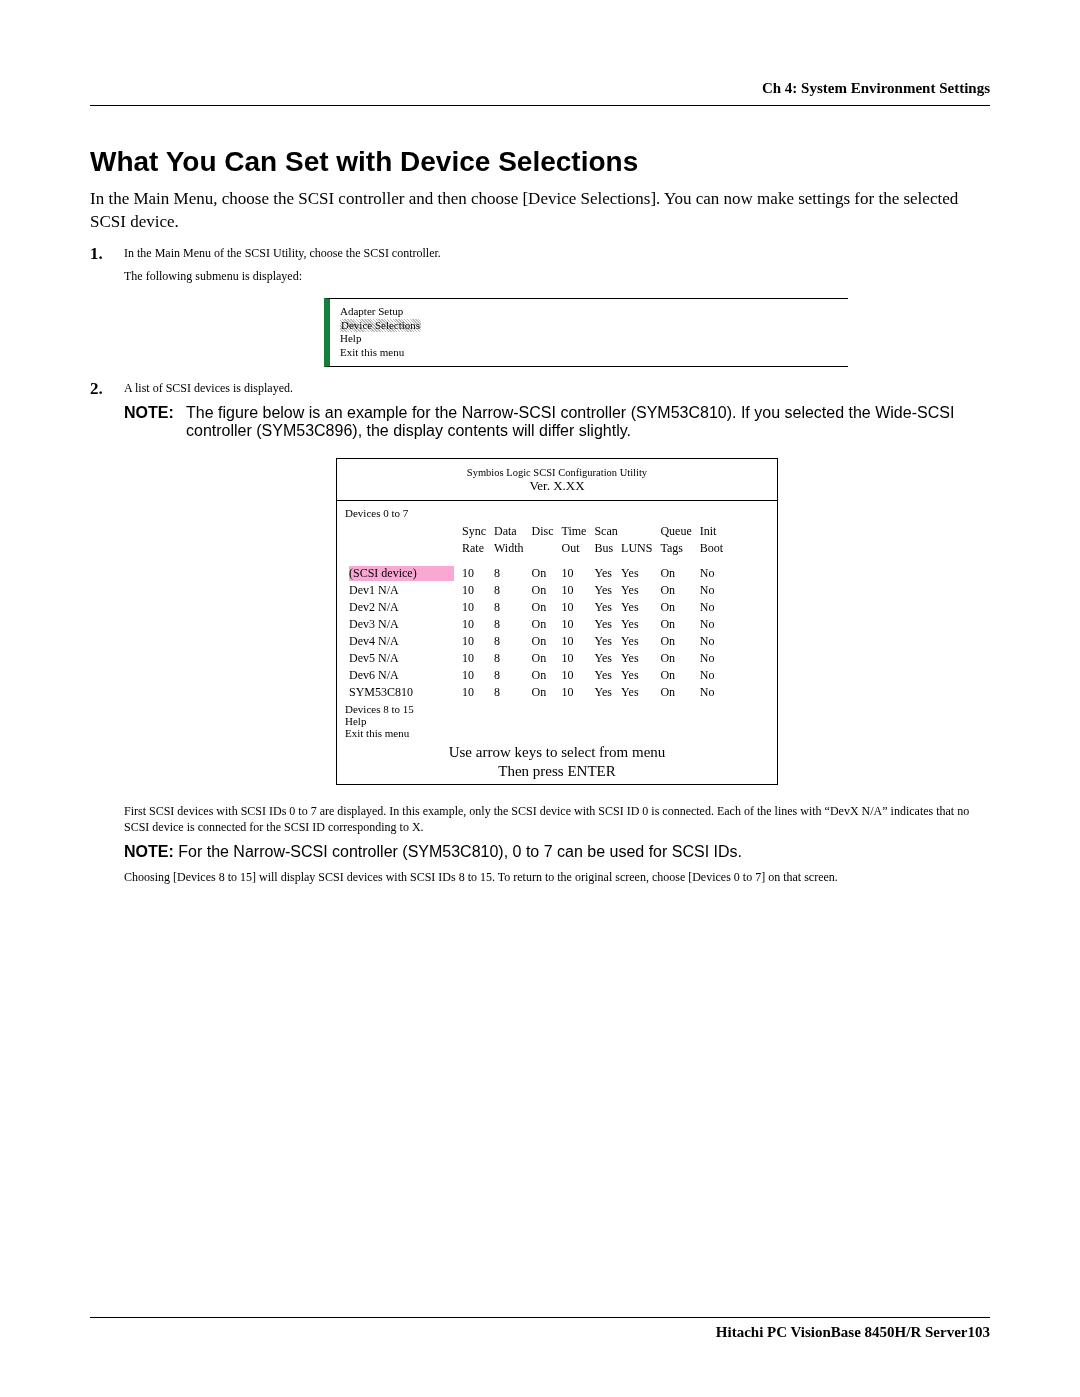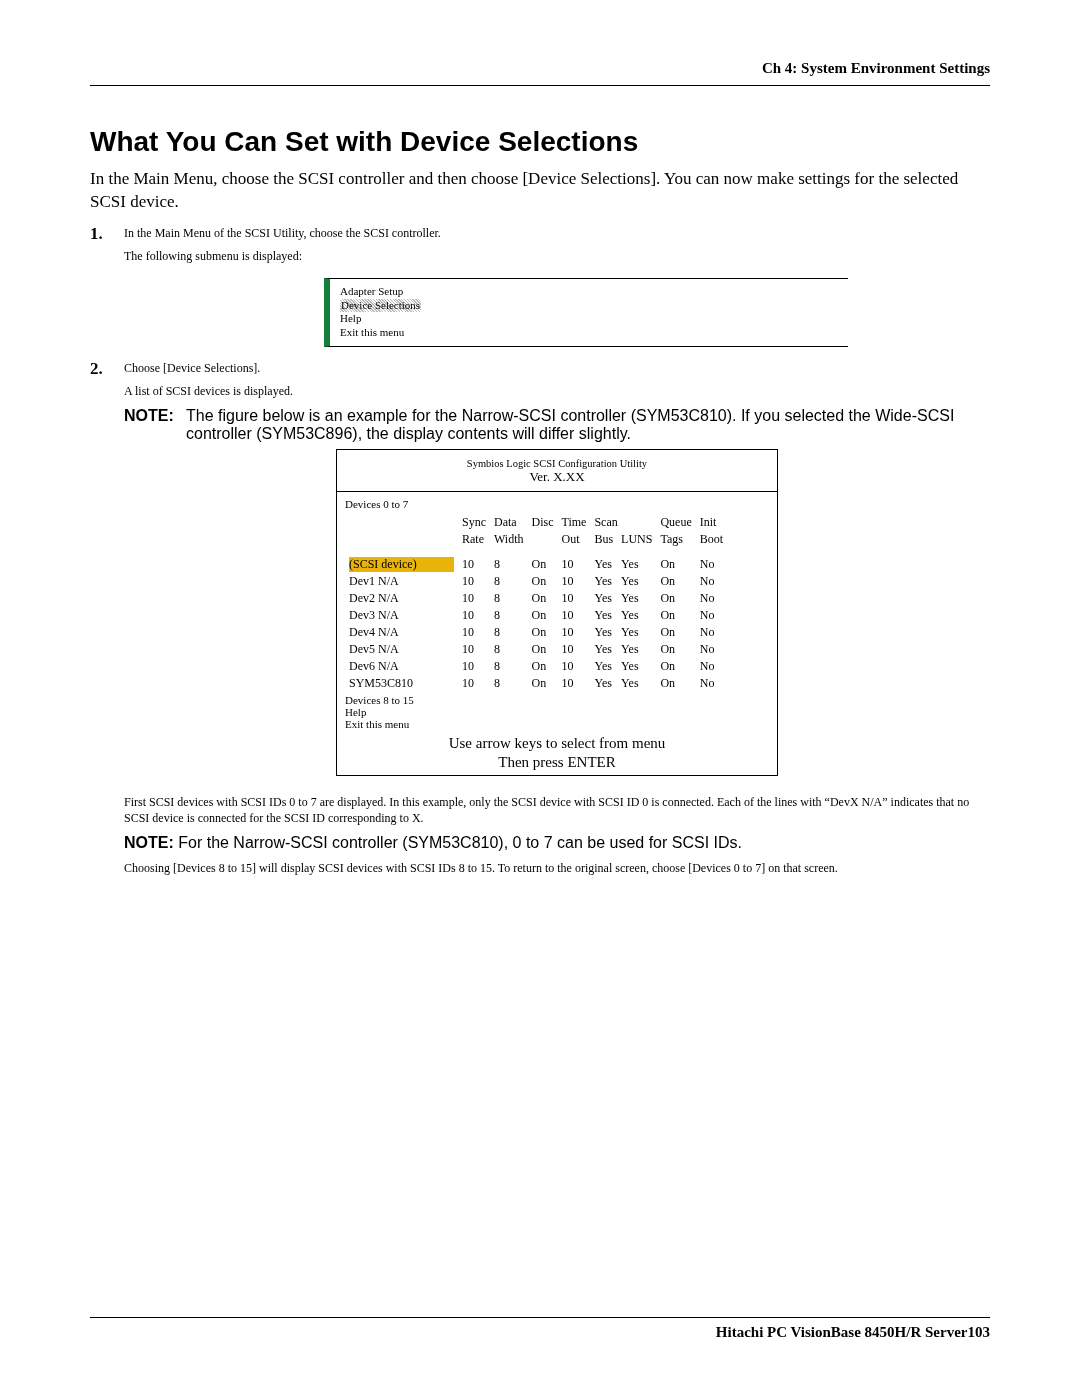--- a/index.html
+++ b/index.html
@@ -6,21 +6,21 @@
     margin: 0;
     padding: 0;
     background: #fff;
     font-family: "Times New Roman", Times, serif;
     color: #000;
     width: 1080px;
     height: 1397px;
     position: relative;
   }
   .page {
-    padding: 60px 90px 50px 90px;
+    padding: 80px 90px 50px 90px;
   }
   .header-line {
     border-top: 1.5px solid #000;
     margin-top: 8px;
   }
   .header-right {
     text-align: right;
     font-size: 15px;
     font-weight: bold;
     margin-bottom: 4px;
@@ -97,21 +97,21 @@
   .submenu-figure .sel {
     background-image: repeating-linear-gradient(45deg,#bbb 0,#bbb 1px,#fff 1px,#fff 2px);
     display: inline-block;
     padding: 0 1px;
   }
 
   
   .scsi-figure {
     border: 1px solid #000;
     width: 440px;
-    margin: 6px auto 18px auto;
+    margin: 18px auto 18px auto;
     font-family: "Times New Roman", serif;
     font-size: 11px;
   }
   .scsi-head {
     text-align: center;
     padding: 6px 6px 2px 6px;
     border-bottom: 1px solid #000;
   }
   .scsi-body {
     padding: 6px 8px 2px 8px;
@@ -132,21 +132,21 @@
   table.scsi th, table.scsi td {
     padding: 1px 4px;
     text-align: left;
     font-weight: normal;
   }
   .scsi-devlabel {
     width: 105px;
     display: inline-block;
   }
   .sel-dev {
-    background: #eab308;
+    background: #f9a8d4;
   }
   .extra-items {
     margin-top: 2px;
   }
 
   .footer {
     position: absolute;
     bottom: 56px;
     left: 90px;
     right: 90px;
@@ -186,21 +186,20 @@
           <div><span class="sel">Device Selections</span></div>
           <div>Help</div>
           <div>Exit this menu</div>
         </div>
       </div>
     </div>
 
     <div class="ol-item">
       <div class="ol-num">2.</div>
       <div class="ol-body">
-        <p>Choose [Device Selections].</p>
         <p>A list of SCSI devices is displayed.</p>
 
         <div class="note-flex">
           <div class="note-label-col">NOTE:</div>
           <div class="note-body">The figure below is an example for the Narrow-SCSI controller (SYM53C810). If you selected the Wide-SCSI controller (SYM53C896), the display contents will differ slightly.</div>
         </div>
 
         <div class="scsi-figure">
           <div class="scsi-head">
             <div class="scsi-caption1">Symbios Logic SCSI Configuration Utility</div>

